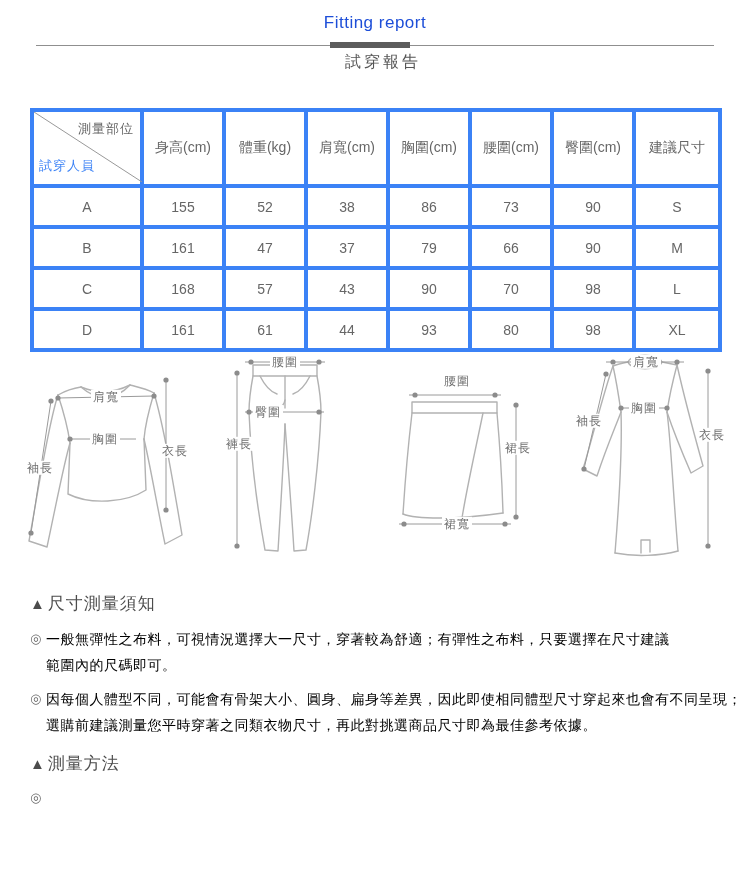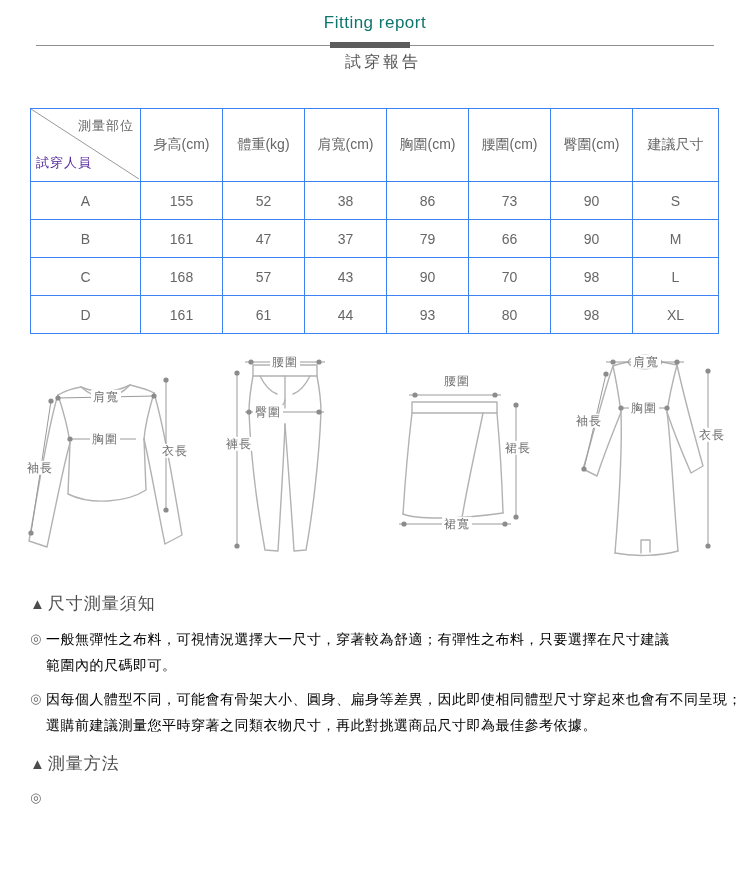--- a/index.html
+++ b/index.html
@@ -2,36 +2,36 @@
 <html><head>
 <meta charset="utf-8">
 <style>
   html,body { margin:0; padding:0; background:#fff; }
   .page {
     position:relative; width:750px; height:887px; background:#ffffff;
     font-family:"Liberation Sans","DejaVu Sans",sans-serif; overflow:hidden;
   }
   
   .title-en { position:absolute; top:13px; left:0; width:750px; text-align:center;
-    font-size:17px; color:#0f766e; letter-spacing:0.5px; }
+    font-size:17px; color:#1d4ed8; letter-spacing:0.5px; }
   .divider-thin { position:absolute; top:45px; left:36px; width:678px; height:1px; background:#8f8f8f; }
   .divider-thick { position:absolute; top:42px; left:330px; width:80px; height:6px; background:#5c5c5c; }
   .title-zh { position:absolute; top:52px; left:0; width:750px; text-align:center;
     font-size:16px; color:#555555; letter-spacing:3px;padding-left:8px; }
   
   table.size-table { position:absolute; top:108px; left:30px; width:688px;
     border-collapse:collapse; table-layout:fixed; }
-  table.size-table td { border:1px solid #3b82f6; text-align:center; vertical-align:middle;
+  table.size-table td { border:4px solid #3b82f6; text-align:center; vertical-align:middle;
     color:#666; font-size:14px; padding:0; }
   table.size-table tr.head td { height:72px; }
   table.size-table tr.row td { height:37px; }
   td.corner { position:relative; }
   td.corner svg { position:absolute; inset:0; }
   .corner-top { position:absolute; top:8px; right:6px; font-size:13px; color:#666; letter-spacing:1px; }
-  .corner-bottom { position:absolute; bottom:9px; left:5px; font-size:13px; color:#4c1d95; letter-spacing:1px; }
+  .corner-bottom { position:absolute; bottom:9px; left:5px; font-size:13px; color:#3b82f6; letter-spacing:1px; }
   
   .fig { position:absolute; }
   .fig svg { position:absolute; left:0; top:0; }
   .garment { fill:none; stroke:#b2b2b2; stroke-width:1.4; stroke-linecap:round; stroke-linejoin:round; }
   .measure { fill:none; stroke:#9a9a9a; stroke-width:1; }
   .dot { fill:#8c8c8c; stroke:none; }
   .fig-label { position:absolute; transform:translate(-50%,-50%); background:#fff;
     padding:0 2px; font-size:12px; color:#707070; letter-spacing:1px;
     white-space:nowrap; line-height:1.2; z-index:2; }
   

